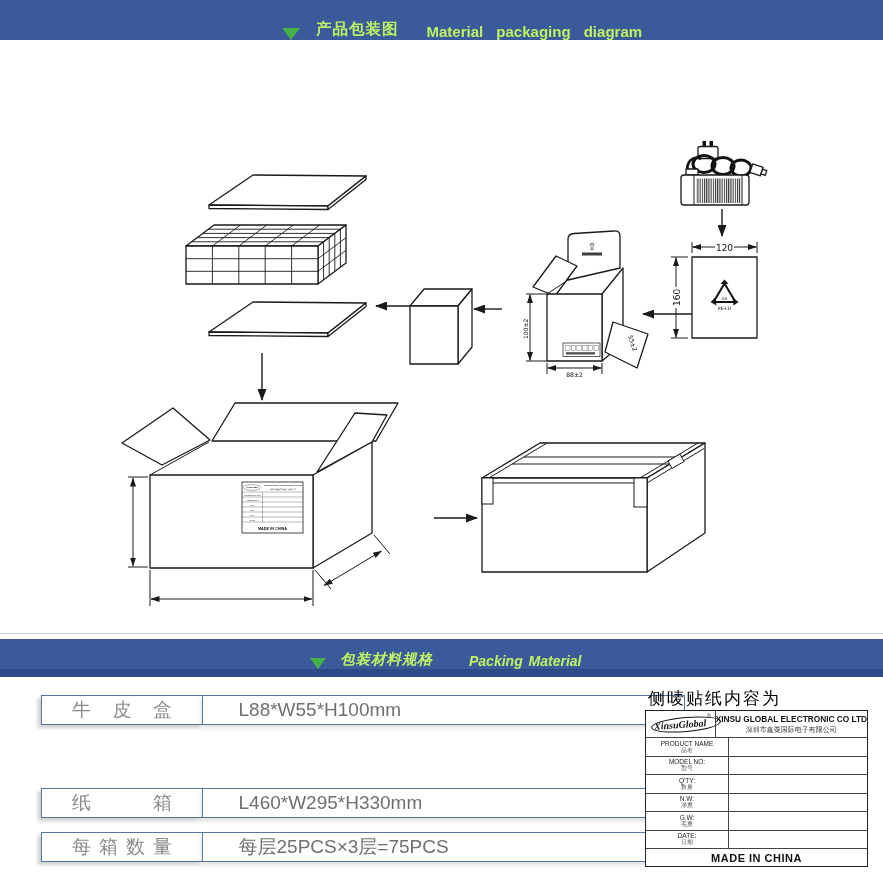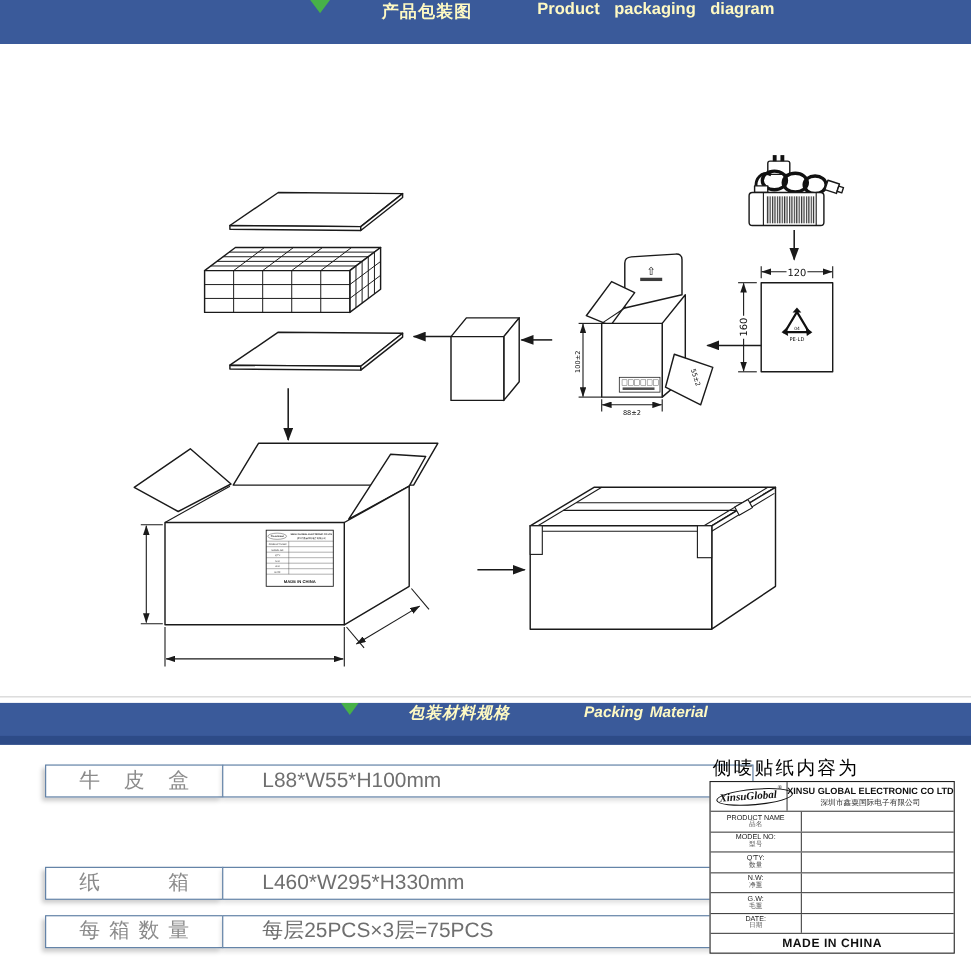--- a/index.html
+++ b/index.html
@@ -1,20 +1,20 @@
 <!DOCTYPE html>
 <html><head>
 <meta charset="utf-8">
 <style>
   html,body{margin:0;padding:0;background:#fff;}
   .page{position:relative;width:883px;height:883px;background:#fff;overflow:hidden;
         font-family:"Liberation Sans","DejaVu Sans",sans-serif;}
 
   
-  .bar{position:absolute;left:0;right:0;display:flex;align-items:flex-start;color:#fef9c3;gap:31px;}
+  .bar{position:absolute;left:0;right:0;display:flex;align-items:flex-end;color:#bef264;}
   .bar1{top:0;height:40px;background:#3a5a9a;padding-left:282px;}
   .bar2{top:639px;height:30px;background:#3a5a9a;border-bottom:8px solid #2d4b87;padding-left:310px;font-style:italic;}
   .tri{width:0;height:0;border-left:9px solid transparent;border-right:9px solid transparent;
        border-top:12px solid #47b148;}
   .tri.small{border-left-width:8px;border-right-width:8px;border-top-width:11px;}
   .bar-cn{font-size:15.5px;font-weight:bold;margin-left:16px;letter-spacing:1px;}
   .bar-en{font-size:15px;font-weight:bold;margin-left:28px;word-spacing:9px;}
   .bar2 .bar-cn{font-size:14.5px;margin-left:14px;}
   .bar2 .bar-en{font-size:14px;margin-left:20px;word-spacing:2px;padding-left:16px;}
   .hairline{position:absolute;top:633px;left:0;right:0;height:1px;background:#cfcfcf;}
@@ -274,21 +274,21 @@
       <line class="flow" x1="692" y1="314" x2="643" y2="314" marker-end="url(#ahL)"></line>
       <line class="flow" x1="722" y1="209" x2="722" y2="236" marker-end="url(#ahL)"></line>
       <line class="flow" x1="262" y1="353" x2="262" y2="400" marker-end="url(#ahL)"></line>
       <line class="flow" x1="434" y1="518" x2="477" y2="518" marker-end="url(#ahL)"></line>
     </g>
   </svg>
 
   <div class="bar bar1">
     <div class="tri"></div>
     <div class="bar-cn">产品包装图</div>
-    <div class="bar-en">Product packaging diagram</div>
+    <div class="bar-en">Material packaging diagram</div>
   </div>
 
   <div class="hairline"></div>
   <div class="bar bar2">
     <div class="tri small"></div>
     <div class="bar-cn">包装材料规格</div>
     <div class="bar-en">Packing Material</div>
   </div>
 
   <div class="srow" style="top:695px">

